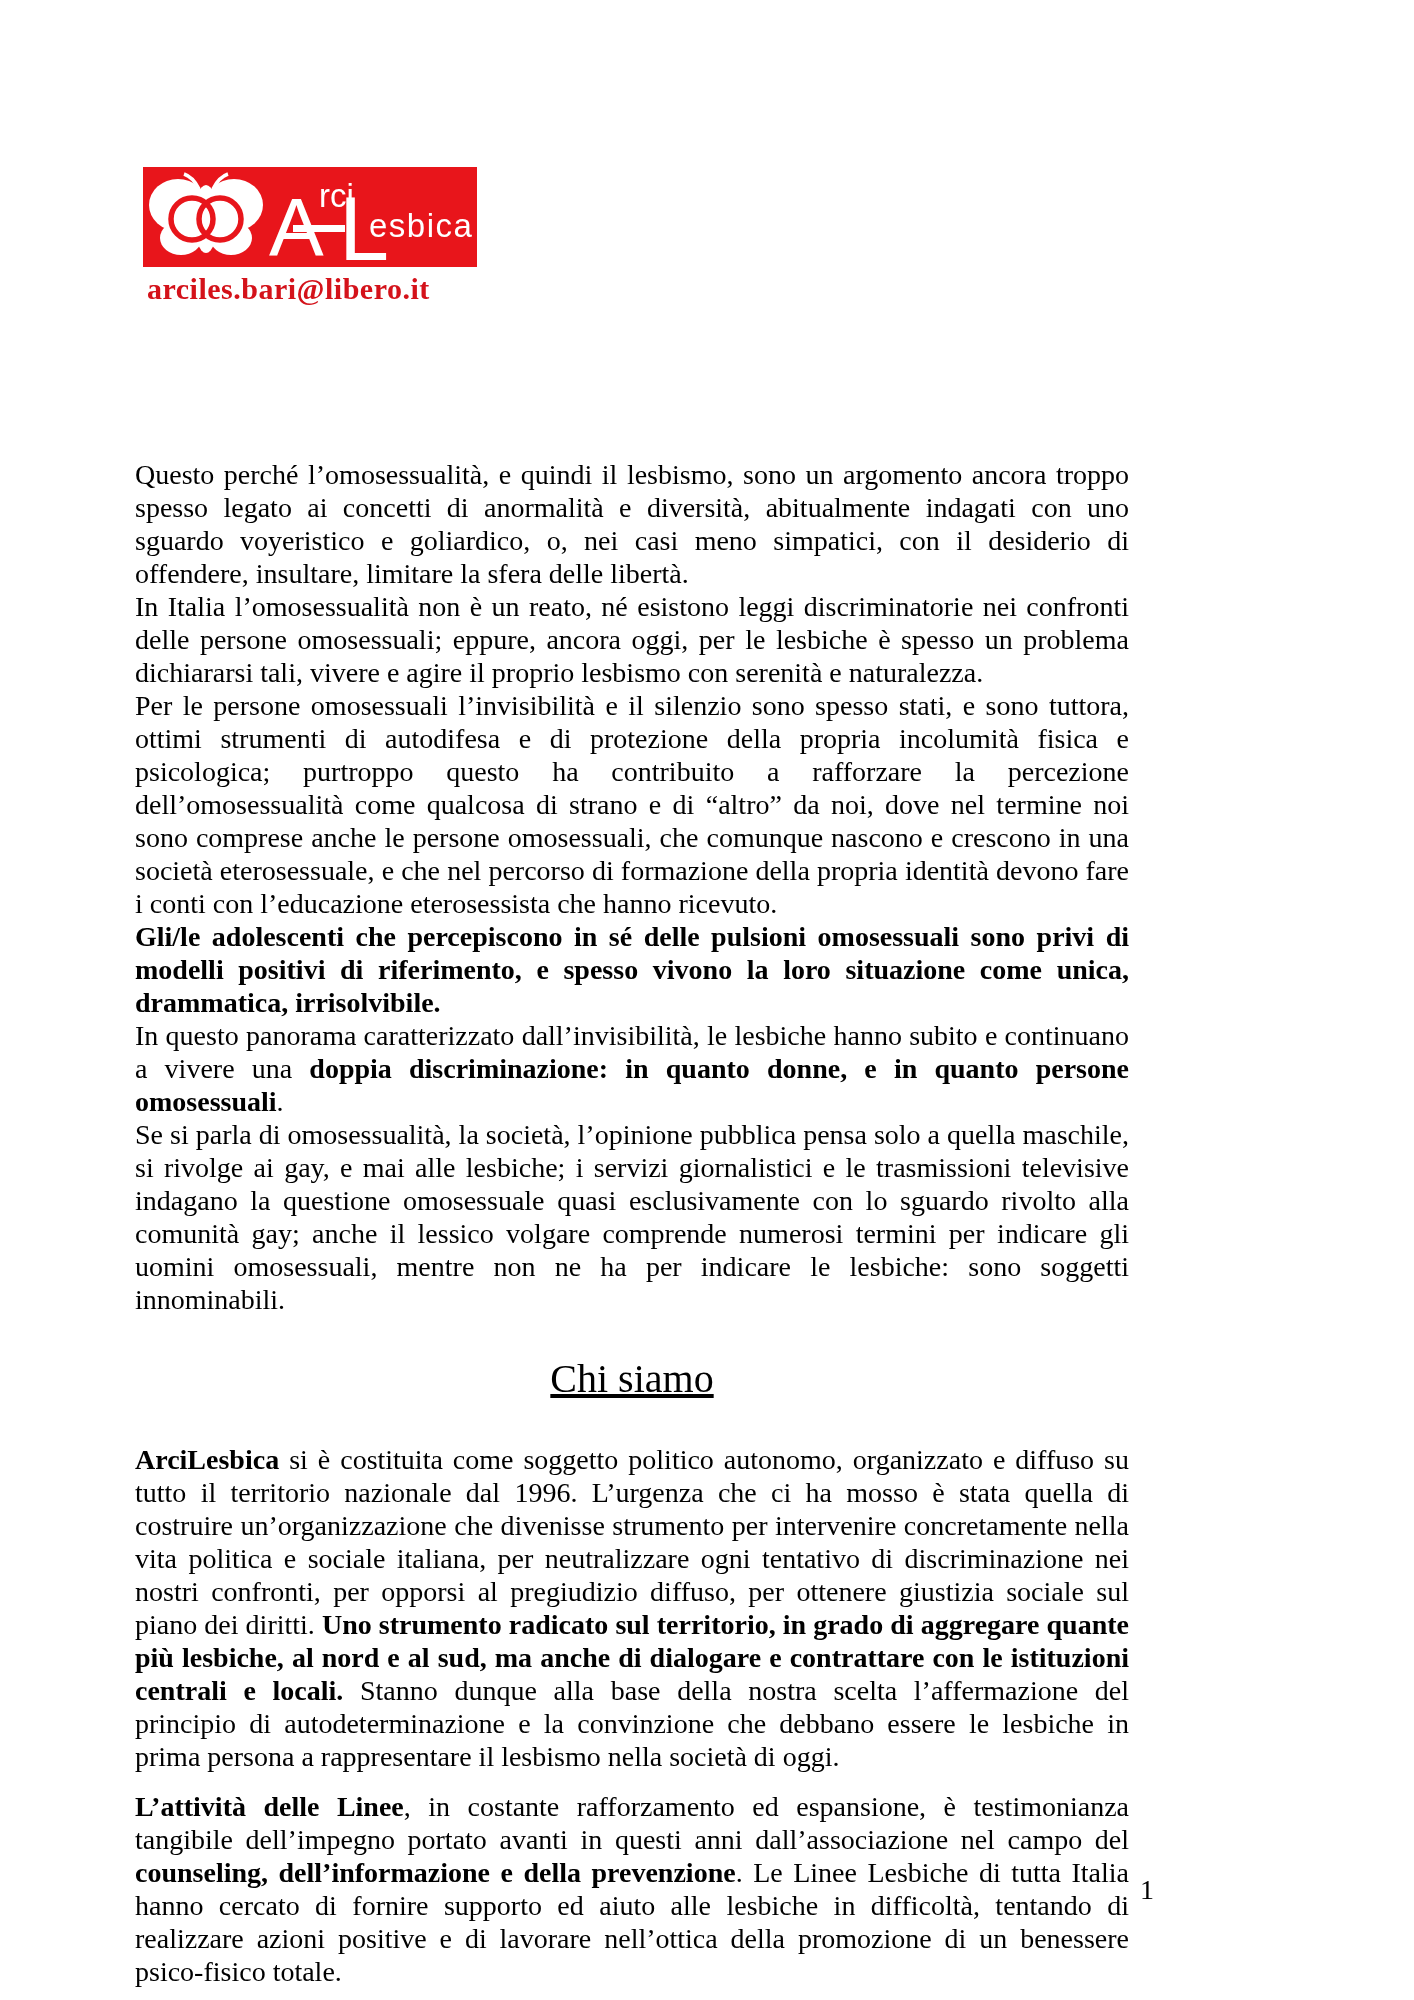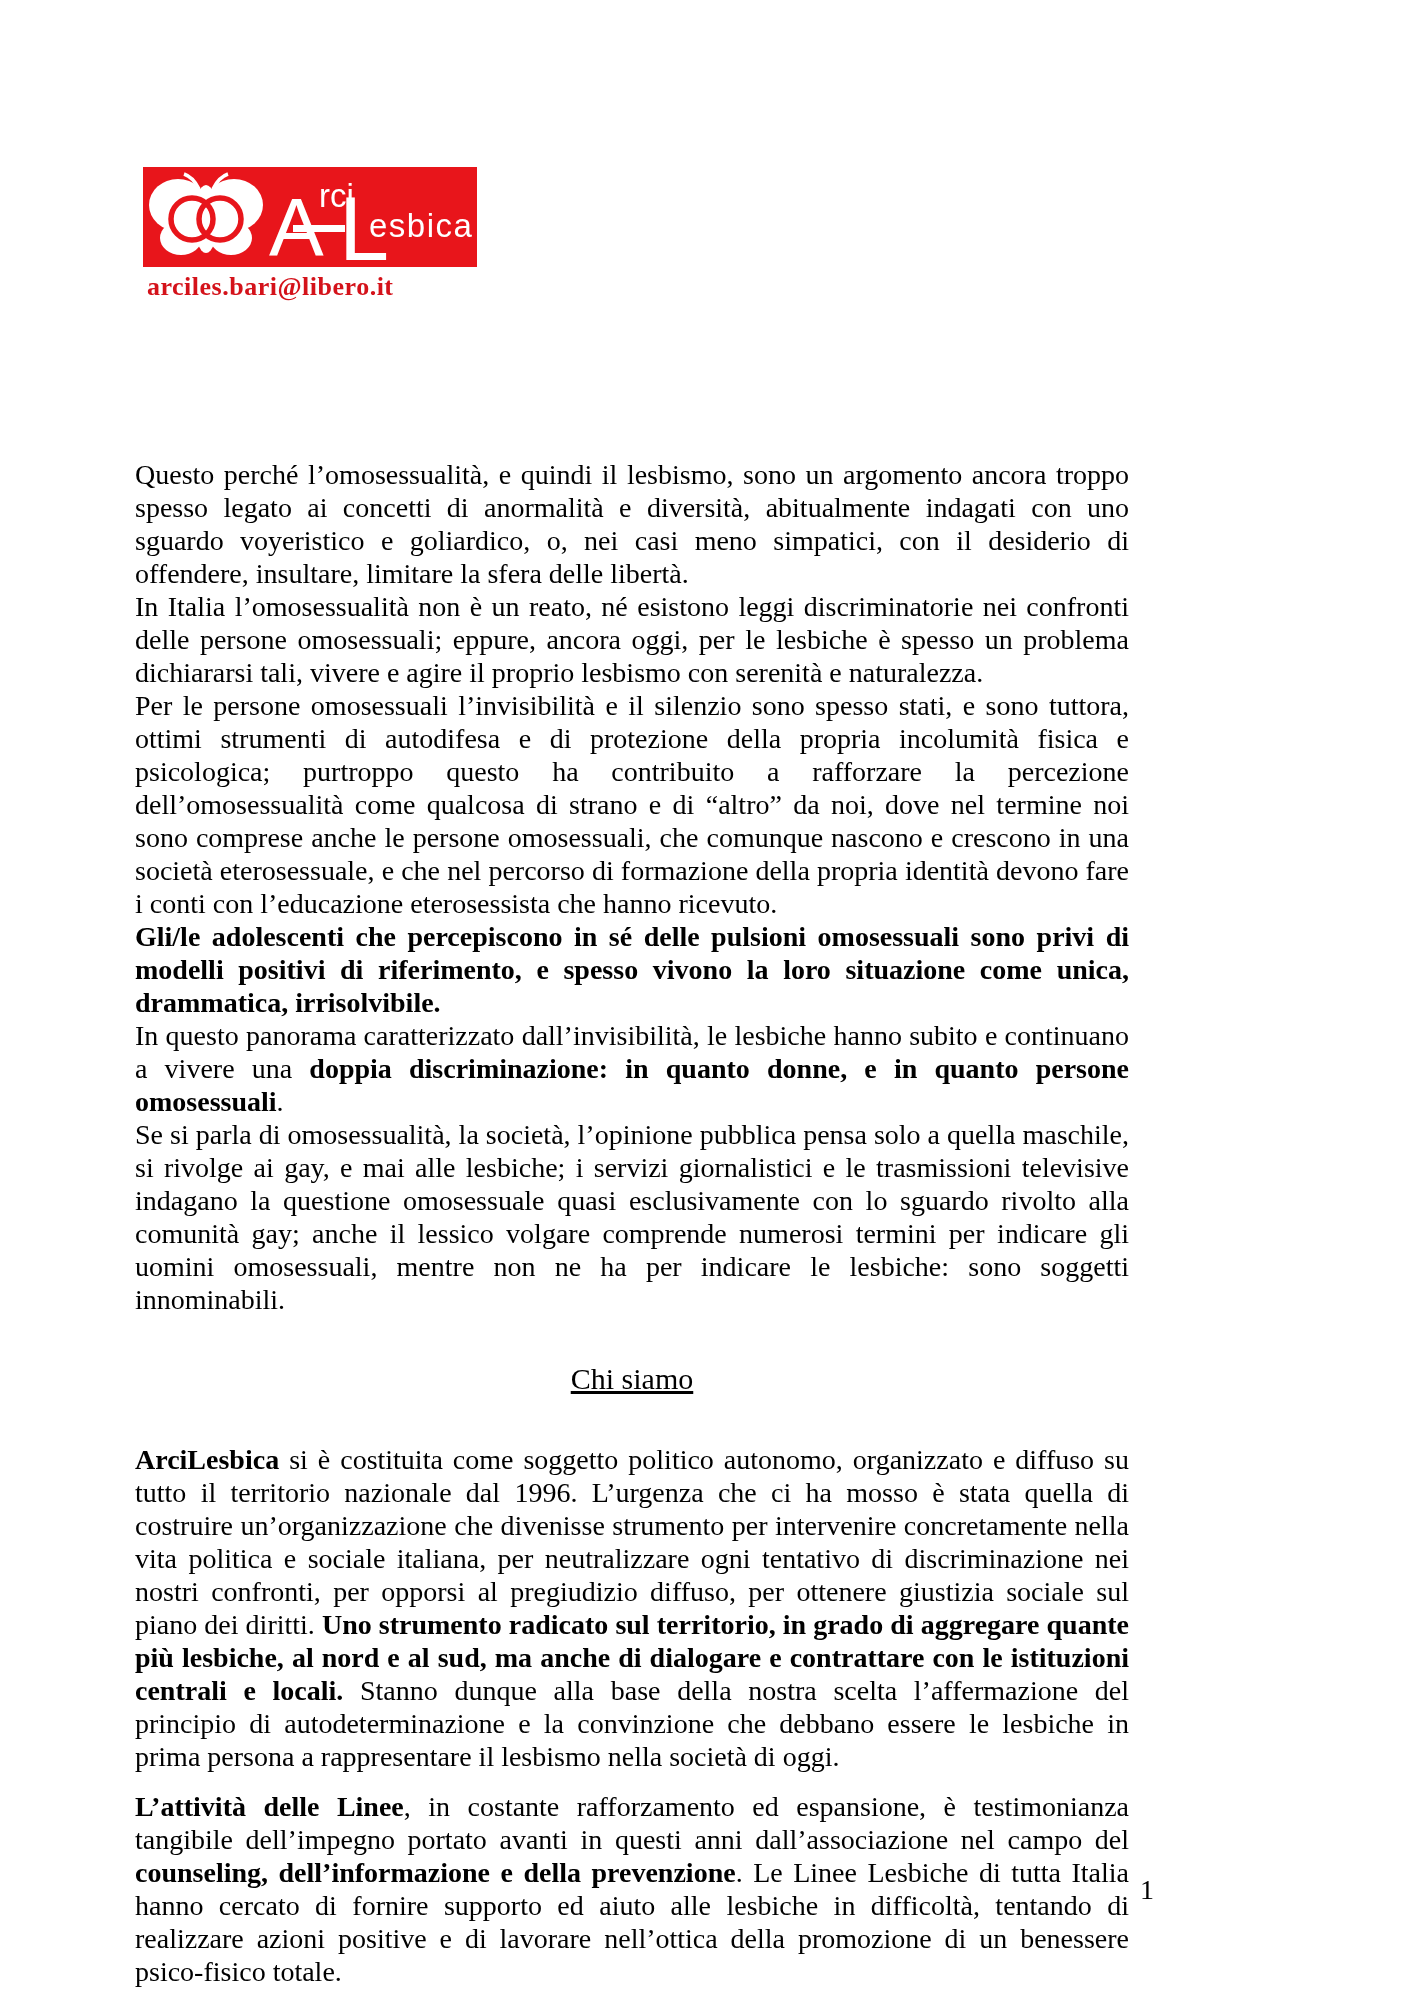--- a/index.html
+++ b/index.html
@@ -16,21 +16,21 @@
     position: absolute;
     left: 143px;
     top: 167px;
     width: 334px;
   }
   .logo-svg { display: block; }
   .email-line {
     position: absolute;
     left: 147px;
     top: 272px;
-    font-size: 26px;
+    font-size: 30px;
     font-weight: bold;
     color: #d4121a;
     letter-spacing: 0.5px;
   }
   .doc-title {
     position: absolute;
     left: 135px;
     right: 135px;
     top: 392px;
     text-align: center;
@@ -44,21 +44,21 @@
     right: 137px;
     top: 458px;
     font-size: 28px;
     line-height: 33px;
     text-align: justify;
   }
   .body-para { margin: 0; }
   .body-para.gap-before { margin-top: 17px; }
   .bold { font-weight: bold; }
   .section-heading {
-    font-size: 30px;
+    font-size: 40px;
     font-weight: normal;
     text-align: center;
     text-decoration: underline;
     margin: 46px 0 48px 0;
   }
   .page-number {
     position: absolute;
     top: 1874px;
     right: 112px;
     font-size: 28px;

